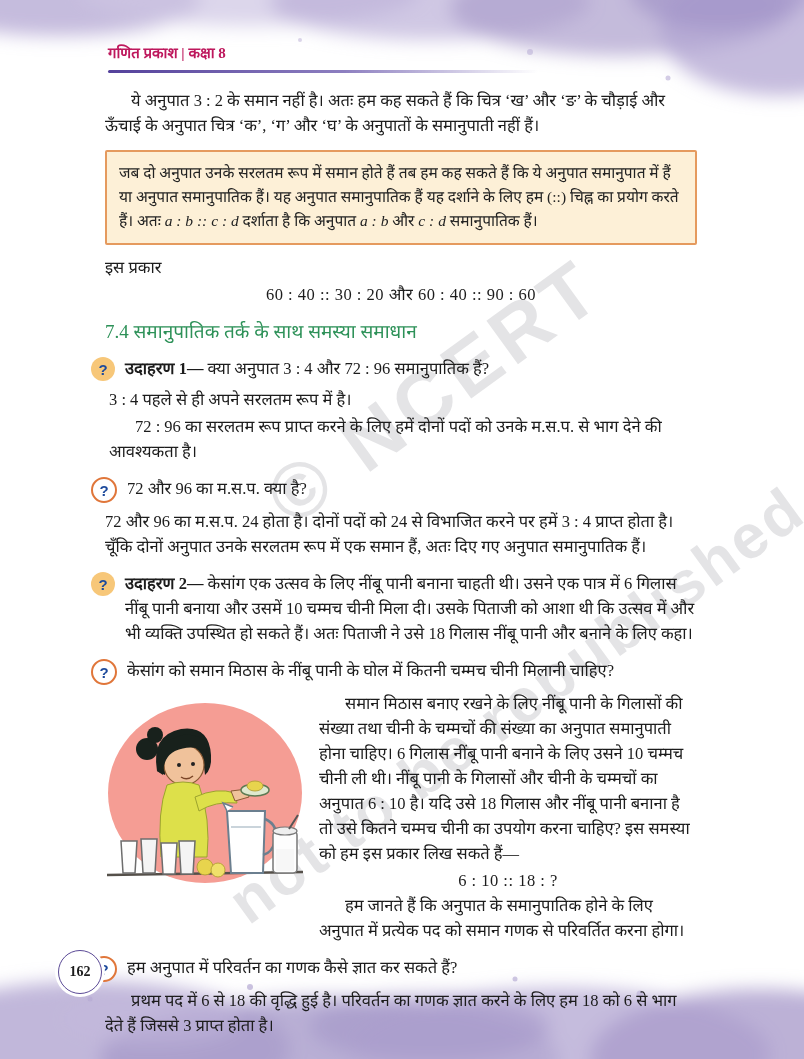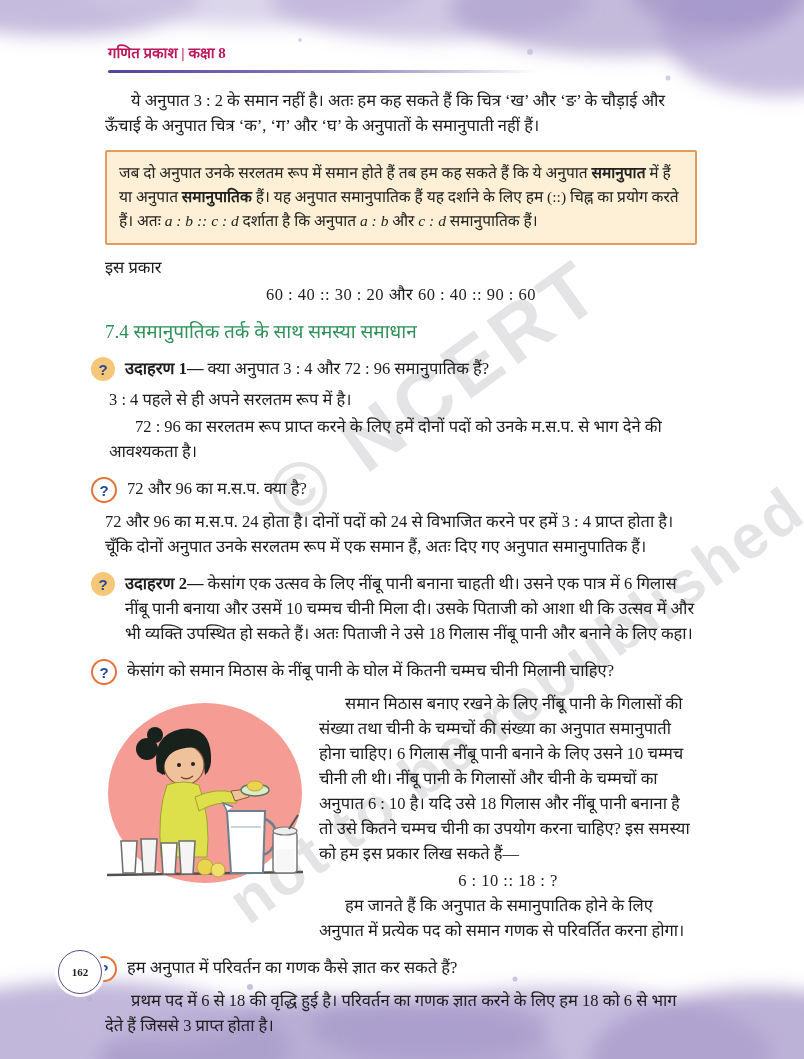--- a/index.html
+++ b/index.html
@@ -12,21 +12,21 @@
   .splash.bottom{bottom:0;}
   .header{position:absolute;left:108px;top:42px;font-size:15px;font-weight:bold;color:#be185d;}
   .header-rule{position:absolute;left:108px;top:70px;width:430px;height:3px;
     background:linear-gradient(to right,#54419b 0%,#8d7fc0 55%,rgba(141,127,192,0) 100%);border-radius:2px;}
   .content{position:absolute;left:105px;top:88px;width:592px;font-size:16.5px;line-height:25px;}
   .para-indent{text-indent:26px;}
   .callout{
     margin-top:12px;background:#fdf0d7;border:2px solid #e59a5e;border-radius:2px;
     padding:9px 12px 10px 12px;font-size:15.5px;line-height:24px;color:#222;
   }
-  .callout b{font-weight:bold;}
+  .callout b{font-weight:normal;}
   .callout i{}
   .thus{margin-top:10px;}
   .equation{ text-align:center;margin-top:2px;letter-spacing:.5px;}
   .section-heading{margin-top:12px;font-size:19px;font-weight:normal;color:#2d9158;}
   .qrow{display:flex;align-items:flex-start;gap:10px;margin-left:-14px;margin-top:12px;}
   .qicon{
     flex:0 0 auto;width:24px;height:24px;border-radius:50%;margin-top:1px;
     display:flex;align-items:center;justify-content:center;
     font-family:"Liberation Sans","DejaVu Sans",sans-serif;font-weight:bold;font-size:15px;color:#1d4a9c;
   }
@@ -38,21 +38,21 @@
   .solution{display:flex;margin-top:6px;gap:14px;}
   .illu{flex:0 0 auto;width:200px;}
   .sol-col{flex:1;}
   .watermark{position:absolute;pointer-events:none;color:rgba(120,120,130,0.20);
     font-family:"Liberation Sans","DejaVu Sans",sans-serif;font-weight:bold;white-space:nowrap;}
   .wm1{left:250px;top:470px;font-size:78px;letter-spacing:6px;transform:rotate(-36deg);transform-origin:left top;}
   .wm2{left:215px;top:880px;font-size:62px;letter-spacing:3px;transform:rotate(-36deg);transform-origin:left top;}
   .pagenum{
     position:absolute;left:58px;top:950px;width:42px;height:42px;border-radius:50%;
     border:1.5px solid #5b4a96;background:#fff;display:flex;align-items:center;justify-content:center;
-    font-size:11px;font-weight:bold;color:#1c1c1c;box-shadow:0 0 0 3px #fff;
+    font-size:14px;font-weight:bold;color:#1c1c1c;box-shadow:0 0 0 3px #fff;
   }
 </style>
 </head>
 <body>
 
 <div class="page">
 
   <svg class="splash top" width="804" height="135" viewBox="0 0 804 135">
     <defs>
         <filter id="wblur" x="-40%" y="-40%" width="180%" height="180%">

